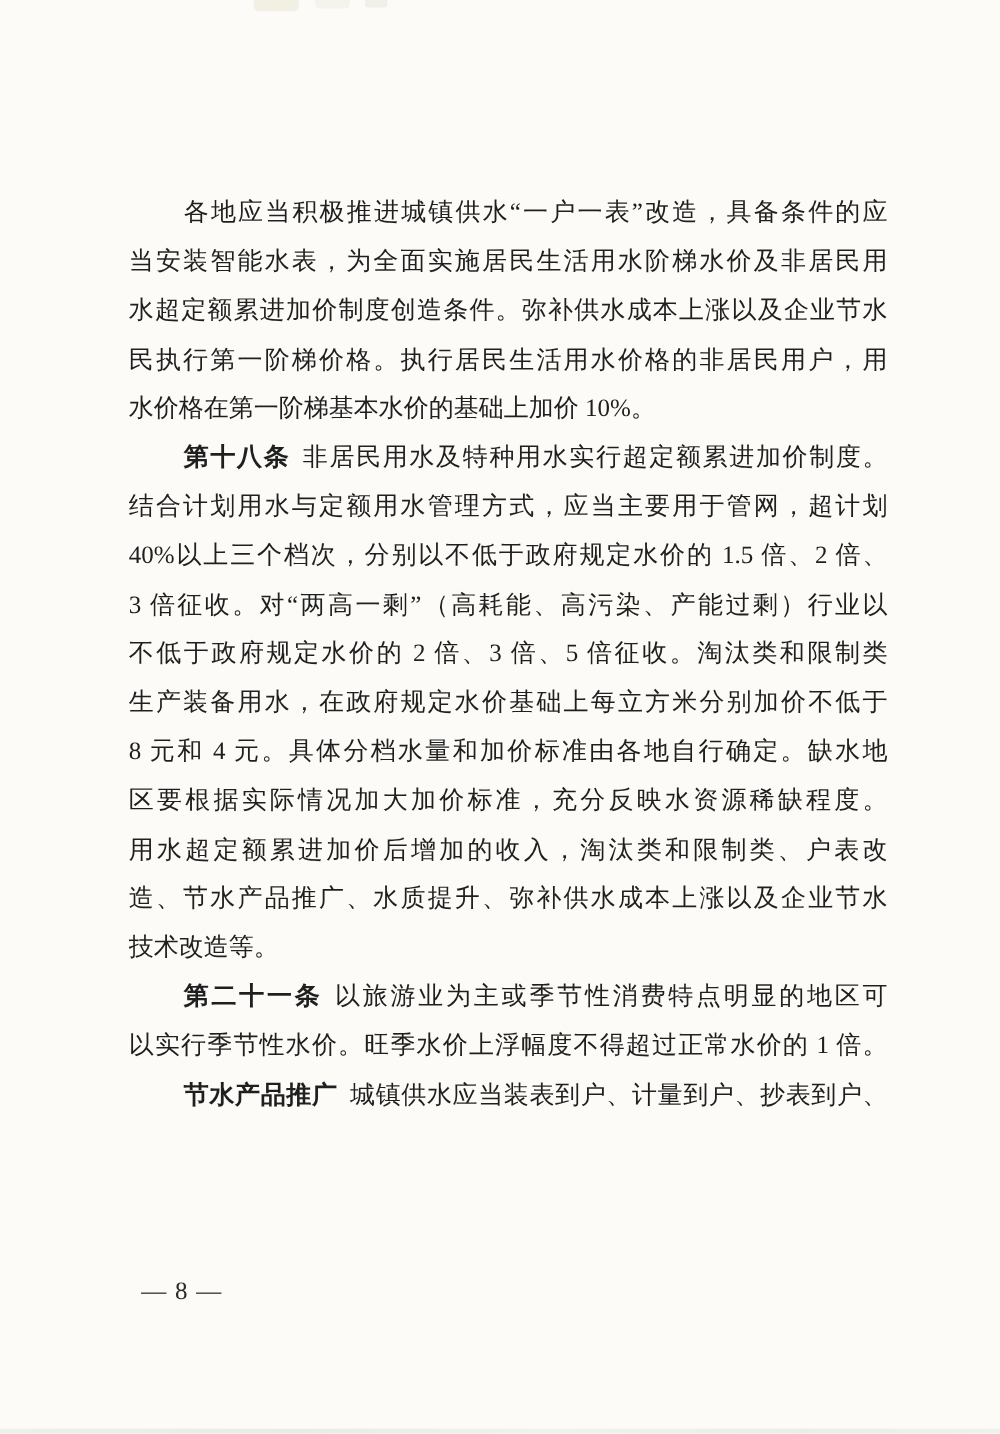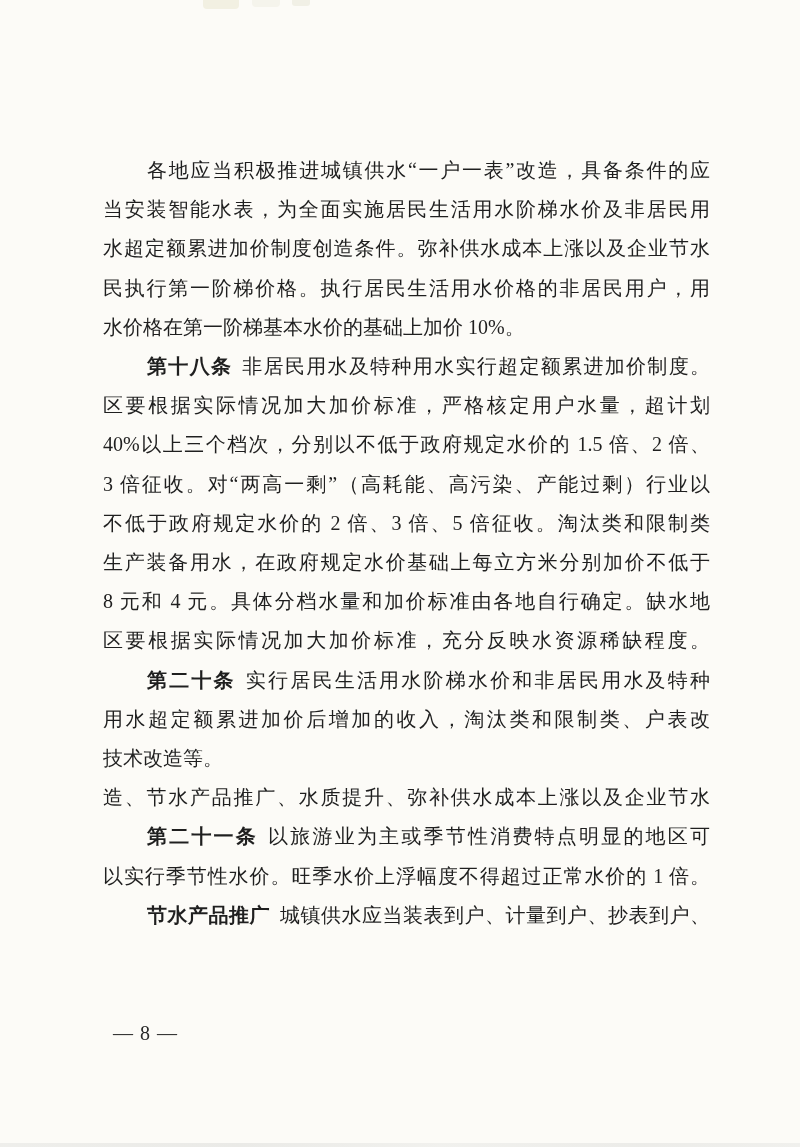--- a/index.html
+++ b/index.html
@@ -60,33 +60,32 @@
 
   <main class="doc-body">
 
     <div class="line indent j"><span>各地应当积极推进城镇供水“一户一表”改造，具备条件的应</span></div>
     <div class="line j"><span>当安装智能水表，为全面实施居民生活用水阶梯水价及非居民用</span></div>
     <div class="line j"><span>水超定额累进加价制度创造条件。弥补供水成本上涨以及企业节水</span></div>
     <div class="line j"><span>民执行第一阶梯价格。执行居民生活用水价格的非居民用户，用</span></div>
     <div class="line"><span>水价格在第一阶梯基本水价的基础上加价 10%。</span></div>
 
     <div class="line indent j"><span class="bold-label">第十八条</span><span>非居民用水及特种用水实行超定额累进加价制度。</span></div>
-    <div class="line j"><span>区要根据实际情况加大加价标准，严格核定用户水量，超计划</span></div>
+    <div class="line j"><span>结合计划用水与定额用水管理方式，应当主要用于管网，超计划</span></div>
     <div class="line j"><span>40%以上三个档次，分别以不低于政府规定水价的 1.5 倍、2 倍、</span></div>
     <div class="line j"><span>3 倍征收。对“两高一剩”（高耗能、高污染、产能过剩）行业以</span></div>
     <div class="line j"><span>不低于政府规定水价的 2 倍、3 倍、5 倍征收。淘汰类和限制类</span></div>
     <div class="line j"><span>生产装备用水，在政府规定水价基础上每立方米分别加价不低于</span></div>
     <div class="line j"><span>8 元和 4 元。具体分档水量和加价标准由各地自行确定。缺水地</span></div>
     <div class="line j"><span>区要根据实际情况加大加价标准，充分反映水资源稀缺程度。</span></div>
 
 
-    <div class="line indent j"><span class="bold-label">第二十条</span><span>实行居民生活用水阶梯水价和非居民用水及特种</span></div>
     <div class="line j"><span>用水超定额累进加价后增加的收入，淘汰类和限制类、户表改</span></div>
+    <div class="line j"><span>造、节水产品推广、水质提升、弥补供水成本上涨以及企业节水</span></div>
     <div class="line"><span>技术改造等。</span></div>
-    <div class="line j"><span>造、节水产品推广、水质提升、弥补供水成本上涨以及企业节水</span></div>
 
     <div class="line indent j"><span class="bold-label">第二十一条</span><span>以旅游业为主或季节性消费特点明显的地区可</span></div>
     <div class="line j"><span>以实行季节性水价。旺季水价上浮幅度不得超过正常水价的 1 倍。</span></div>
 
     <div class="line indent j"><span class="bold-label">节水产品推广</span><span>城镇供水应当装表到户、计量到户、抄表到户、</span></div>
 
   </main>
 
   <div class="page-number">— 8 —</div>
 

